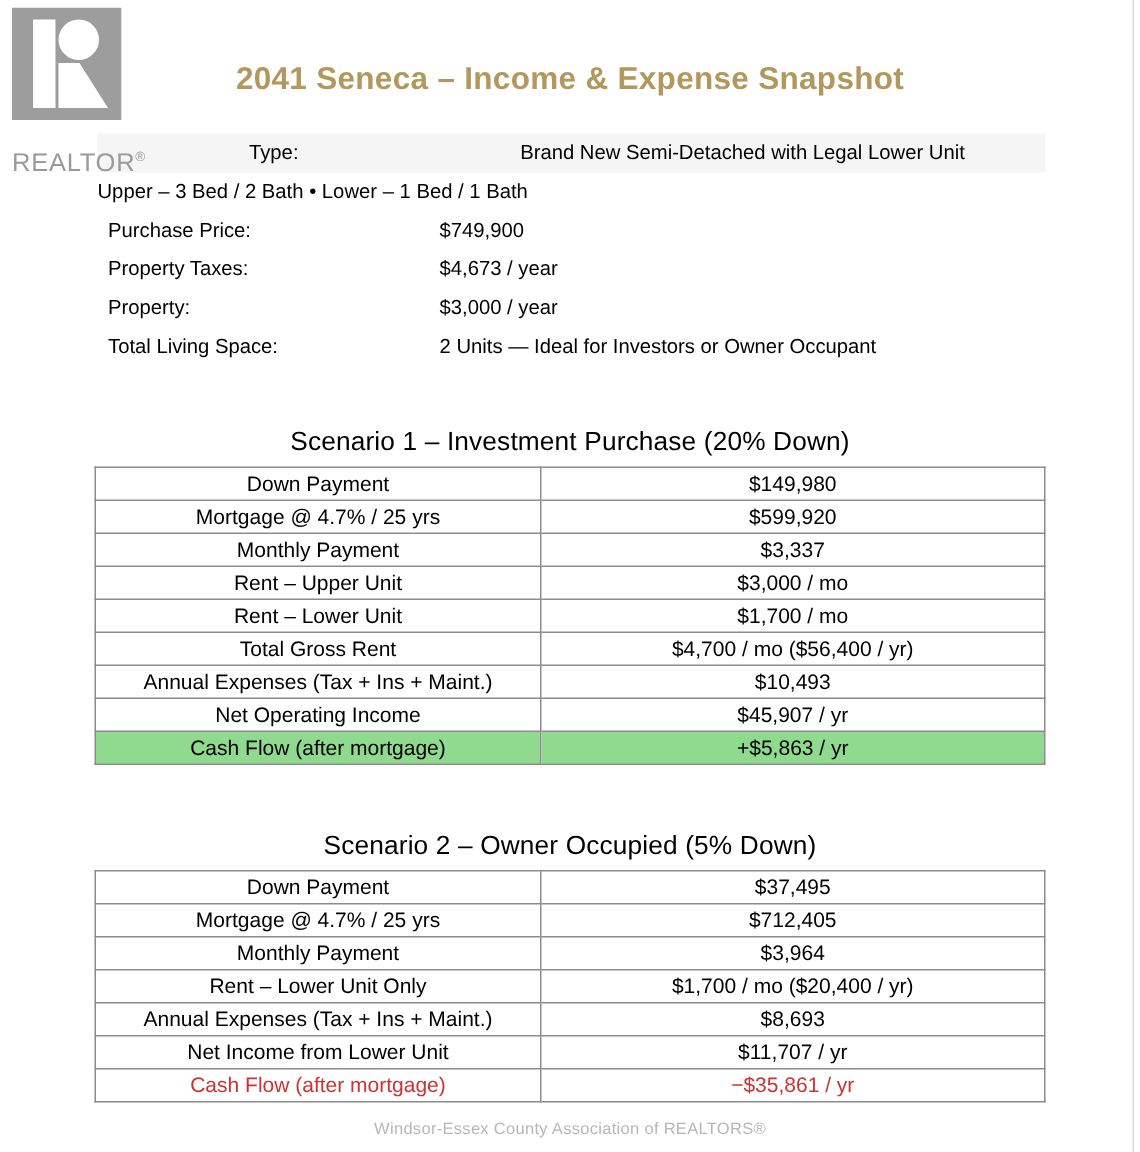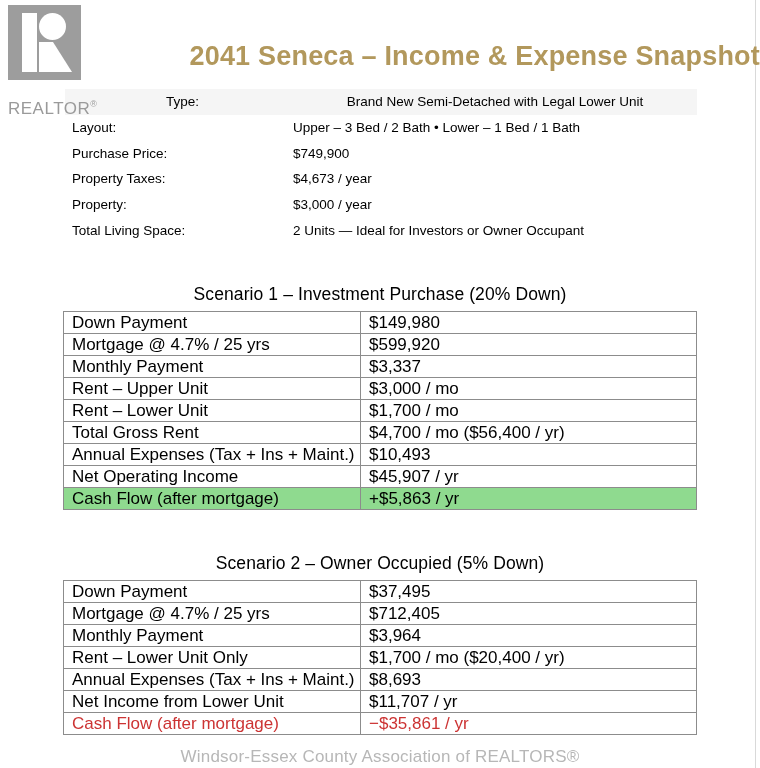--- a/index.html
+++ b/index.html
@@ -19,21 +19,21 @@
   .logo-wrap { position: absolute; left: 8px; top: 5px; width: 110px; z-index: 2; }
   .logo-square { display: block; }
   .logo-word {
     font-size: 17px; color: #9a9a9a; letter-spacing: 0.5px;
     line-height: 1; margin-top: 20px; white-space: nowrap;
   }
   .logo-word sup { font-size: 9px; }
   
   .doc-title {
     position: absolute; left: 0; right: 0; top: 41px;
-    text-align: right; font-size: 27px; font-weight: bold;
+    text-align: center; font-size: 21px; font-weight: bold;
     color: var(--title, #b2985c); letter-spacing: 0.2px;
   }
   
   .details { position: absolute; left: 65px; top: 89px; width: 632px; }
   .detail-row {
     height: 25.66px; display: flex; align-items: center;
     font-size: 13.5px;
   }
   .detail-row.shaded { background: #f5f5f5; text-align: center; }
   .detail-label { width: 228px; padding-left: 7px; box-sizing: border-box; }
@@ -42,38 +42,39 @@
   .scenario-heading {
     position: absolute; left: 0; right: 0; text-align: center;
     font-size: 17.5px; font-weight: normal; letter-spacing: 0.1px;
   }
   #s1-heading { top: 284px; }
   #s2-heading { top: 553px; }
   
   .data-table {
     position: absolute; left: 63px; width: 633px;
     border-collapse: collapse; table-layout: fixed;
-    font-size: 17px;
+    font-size: 14px;
+    text-align: center;
   }
   #table1 { top: 311px; }
   #table2 { top: 580px; }
   .data-table td {
     border: 1px solid #8c8c8c;
     padding: 3px 8px;
     line-height: 15px;
     white-space: nowrap; overflow: hidden;
   }
   .data-table col.c-label { width: 297px; }
   .data-table col.c-value { width: 336px; }
   tr.hl-pos td { background: var(--positive-bg, #8fda8f); }
   tr.hl-neg td { color: var(--negative-text, #cc3333); }
   
   .doc-footer {
     position: absolute; left: 0; right: 0; top: 747px;
-    text-align: center; font-size: 17px; color: #b7b7b7;
+    text-align: center; font-size: 11px; color: #b7b7b7;
     letter-spacing: 0.2px;
   }
 </style>
 </head>
 <body>
 
 <div class="page-edge-line"></div>
 
 <div class="logo-wrap">
   <svg class="logo-square" width="73" height="75" viewBox="0 0 73 75" xmlns="http://www.w3.org/2000/svg">
@@ -86,21 +87,20 @@
 </div>
 
 <div class="doc-title">2041 Seneca – Income &amp; Expense Snapshot</div>
 
 <div class="details">
   <div class="detail-row shaded">
     <span class="detail-label">Type:</span>
     <span class="detail-value">Brand New Semi-Detached with Legal Lower Unit</span>
   </div>
   <div class="detail-row">
-    <span class="detail-label">Layout:</span>
     <span class="detail-value">Upper – 3 Bed / 2 Bath • Lower – 1 Bed / 1 Bath</span>
   </div>
   <div class="detail-row">
     <span class="detail-label">Purchase Price:</span>
     <span class="detail-value">$749,900</span>
   </div>
   <div class="detail-row">
     <span class="detail-label">Property Taxes:</span>
     <span class="detail-value">$4,673 / year</span>
   </div>

